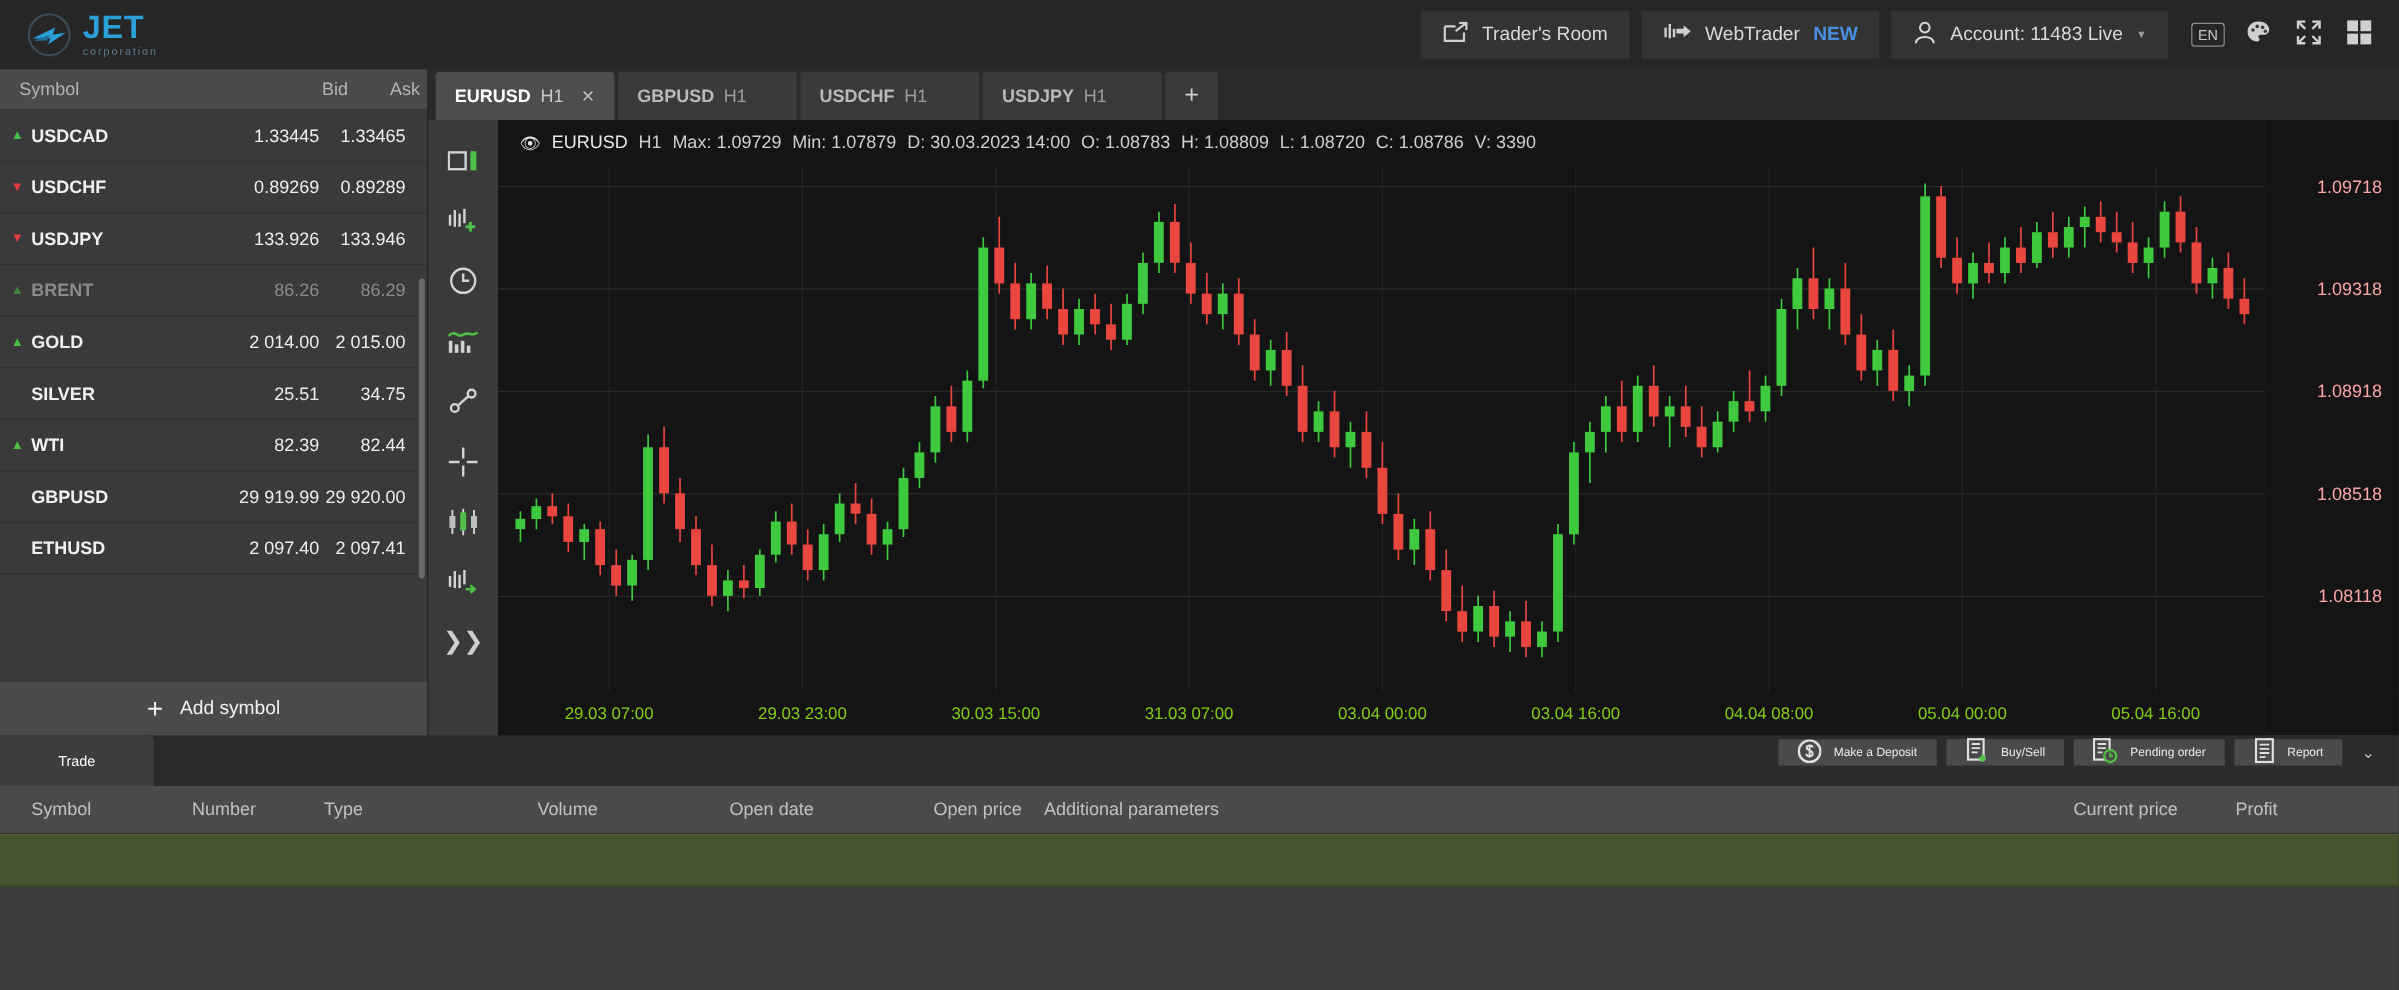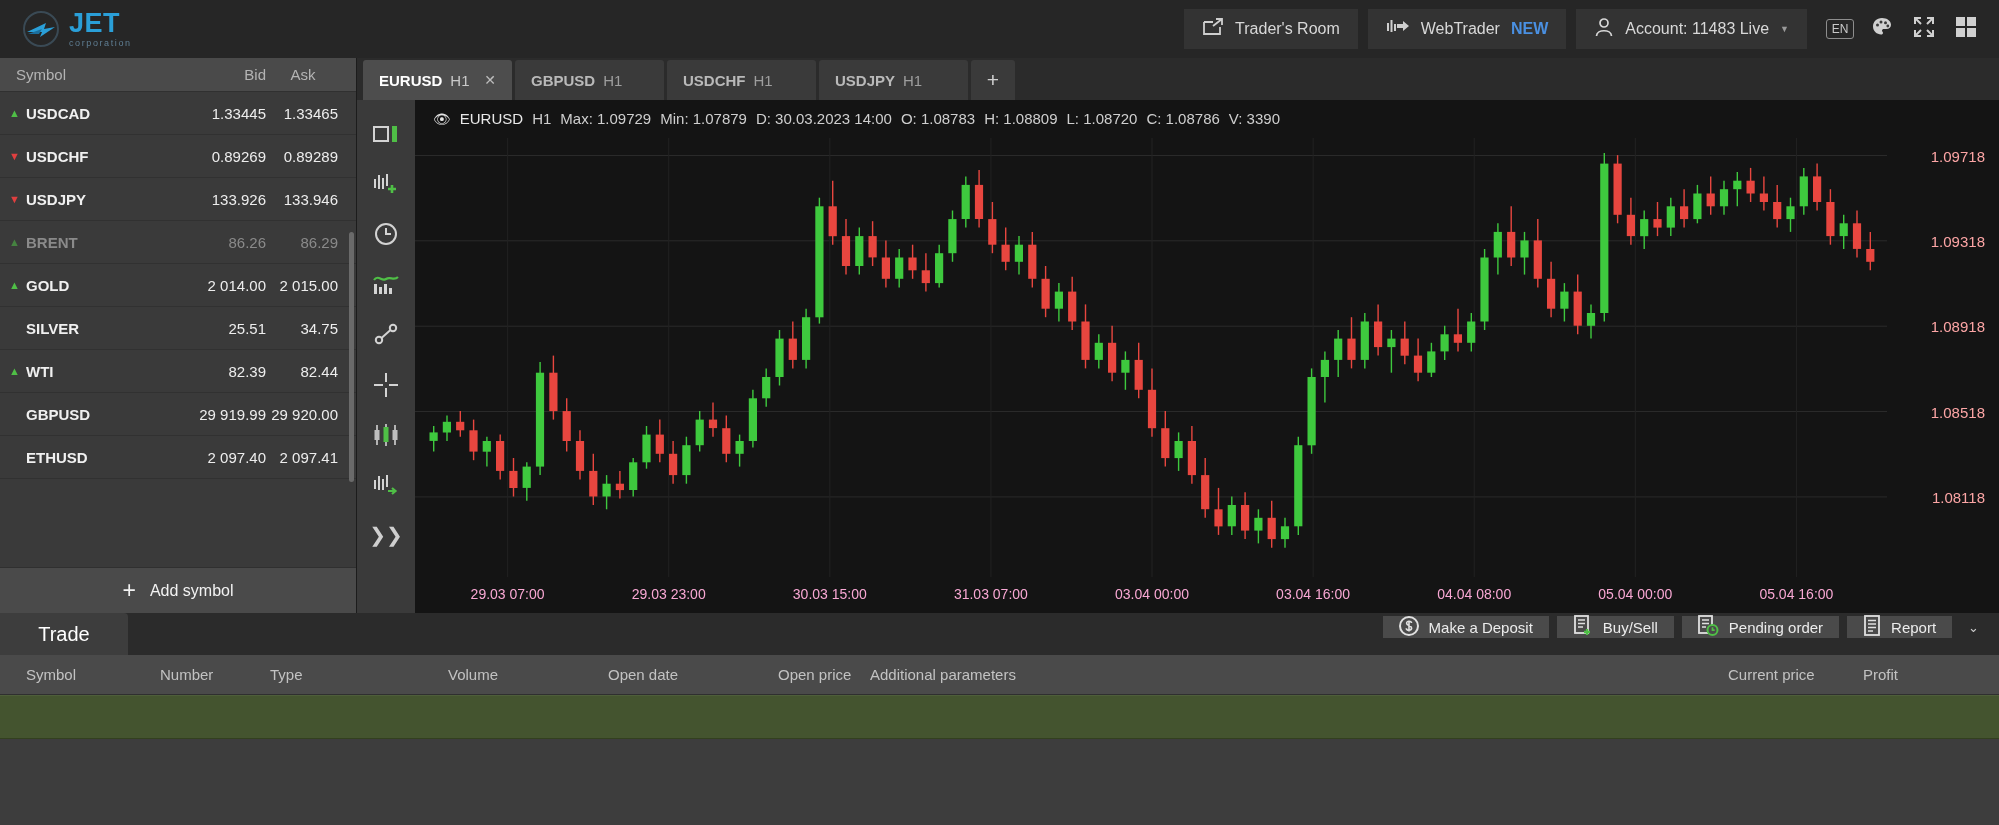--- a/index.html
+++ b/index.html
@@ -64,21 +64,21 @@
   }
   .lp-collapse { position: absolute; right: 14px; top: 11px; color: #cfcfcf; font-size: 17px; cursor: pointer; }
 
   .quote-head {
     height: 34px; display: flex; align-items: center;
     background: #4a4a4a; font-size: 15px; color: #b4b4b4;
     border-bottom: 1px solid #303030;
   }
   .q-sym { flex: 1 1 auto; padding-left: 16px; }
   .q-bid { width: 103px; text-align: right; }
-  .q-ask { width: 90px; text-align: center; padding-right: 16px; }
+  .q-ask { width: 66px; text-align: right; padding-right: 6px; }
 
   .quote-list { flex: 1 1 auto; overflow: hidden; position: relative; background: #3a3a3a; }
   .qrow {
     height: 43px; display: flex; align-items: center;
     border-bottom: 1px solid #313131; font-size: 15px; cursor: pointer;
   }
   .qrow .arrow { width: 26px; padding-left: 9px; font-size: 11px; }
   .qrow .name { flex: 1 1 auto; font-weight: bold; color: #f0f0f0; }
   .qrow .bid { width: 103px; text-align: right; color: #ededed; }
   .qrow .ask { width: 90px; text-align: right; padding-right: 18px; color: #ededed; }
@@ -138,36 +138,36 @@
   .ohlc-bar .eye { color: #e4e4e4; font-size: 14px; }
   .ohlc-bar .sym { color: #e9e9e9; }
   .ohlc-bar .tf { color: #cfcfcf; }
   .chart-svg { position: absolute; inset: 0; width: 100%; height: 100%; display: block; }
   .yaxis {
     width: 112px; flex: 0 0 112px; background: #141414;
     position: relative; border-left: none;
   }
   .ylab { position: absolute; right: 14px; font-size: 15px; color: #fca5a5; transform: translateY(-50%); }
   .xaxis { height: 36px; flex: 0 0 36px; background: #141414; position: relative; }
-  .xlab { position: absolute; top: 9px; font-size: 14px; color: #f9a8d4; transform: translateX(-50%); white-space: nowrap; }
+  .xlab { position: absolute; top: 9px; font-size: 14px; color: #84cc16; transform: translateX(-50%); white-space: nowrap; }
   .xaxis-row { display: flex; }
   .xaxis-pad { width: 58px; flex: 0 0 58px; background: #3a3a3a; }
 
   
   .bottompanel { flex: 0 0 212px; background: #3d3d3d; display: flex; flex-direction: column; }
   .bp-tabrow { height: 42px; flex: 0 0 42px; background: #2b2b2b; display: flex; align-items: flex-end; position: relative; }
   .bp-tab {
     background: #3d3d3d; height: 42px; min-width: 128px;
     display: flex; align-items: center; justify-content: center;
-    font-size: 20px; color: #ffffff; cursor: pointer; border-top-right-radius: 4px;
+    font-size: 12px; color: #ffffff; cursor: pointer; border-top-right-radius: 4px;
   }
   .bp-actions { position: absolute; right: 12px; top: 3px; display: flex; align-items: center; gap: 8px; }
   .act-btn {
     height: 22px; background: #4a4a4a; display: flex; align-items: center;
-    gap: 10px; padding: 0 16px; font-size: 15px; color: #ececec; cursor: pointer;
+    gap: 10px; padding: 0 16px; font-size: 10px; color: #ececec; cursor: pointer;
     white-space: nowrap;
   }
   .act-caret { color: #cccccc; font-size: 13px; padding: 0 8px; cursor: pointer; }
 
   .trade-head {
     height: 40px; flex: 0 0 40px; background: #4a4a4a;
     display: flex; align-items: center; font-size: 15px; color: #c2c2c2;
     border-bottom: 1px solid #2f2f2f;
   }
   .th { padding: 0 8px; }

